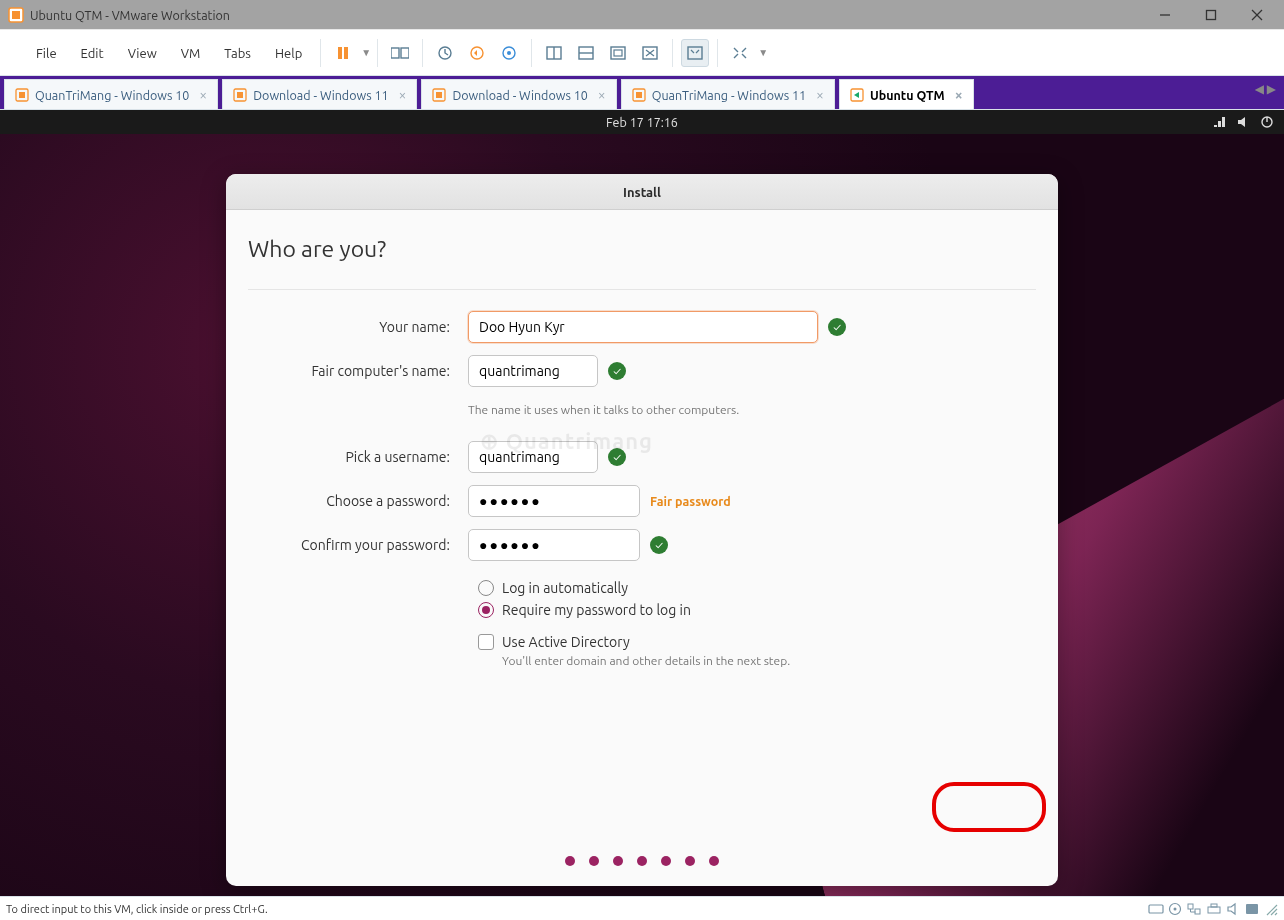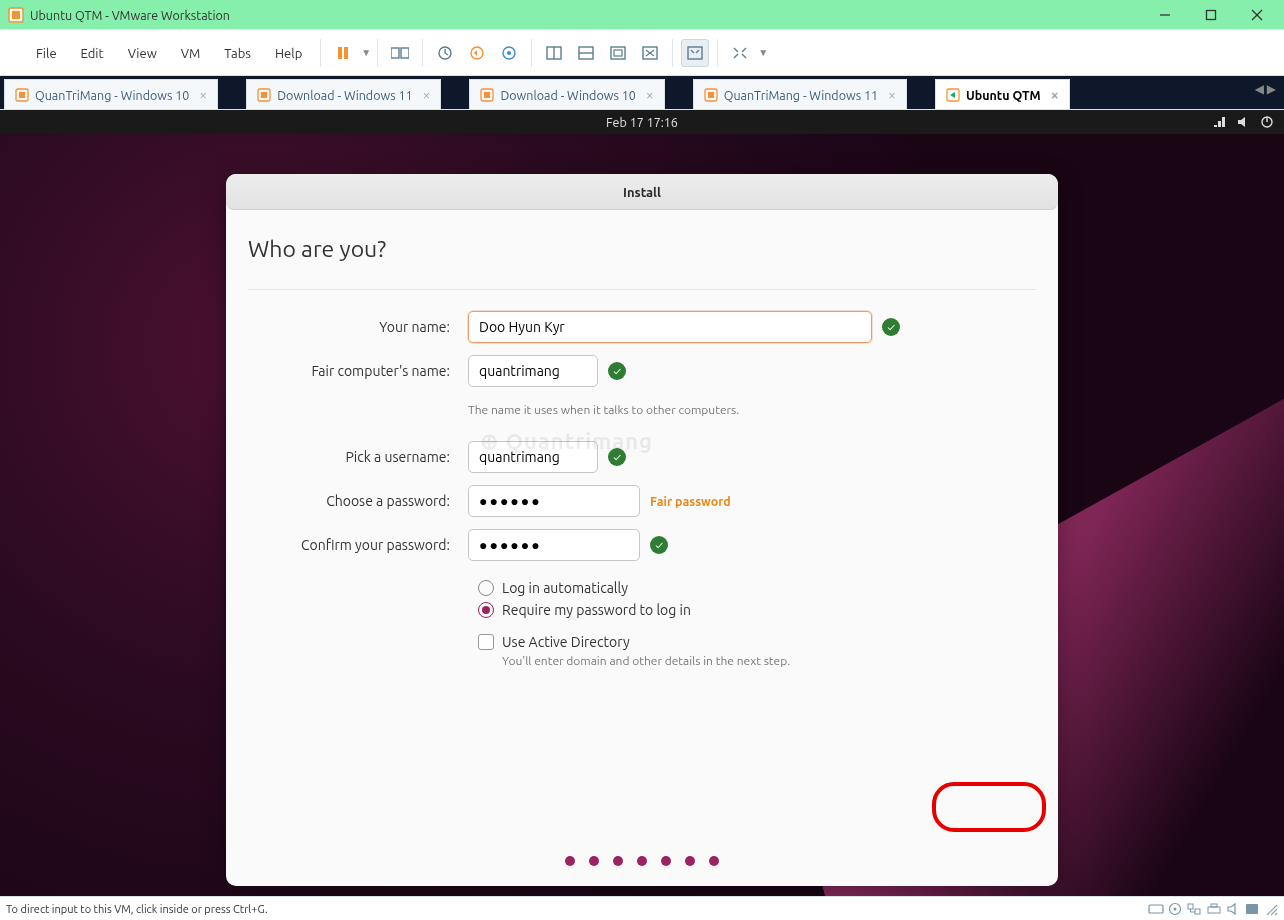--- a/index.html
+++ b/index.html
@@ -1,51 +1,51 @@
 <!DOCTYPE html>
 <html><head>
 <meta charset="utf-8">
 <style>
 * { box-sizing: border-box; margin: 0; padding: 0; font-family: "Segoe UI", Ubuntu, sans-serif; }
 body { width: 1284px; height: 920px; background: #fff; overflow: hidden; position: relative; }
 
 
-.titlebar { height: 30px; display: flex; align-items: center; padding: 0 8px; background: #86efac; border-bottom: 1px solid #e8e8e8; }
+.titlebar { height: 30px; display: flex; align-items: center; padding: 0 8px; background: #a3a3a3; border-bottom: 1px solid #e8e8e8; }
 .titlebar .app-icon { width: 16px; height: 16px; margin-right: 6px; }
 .titlebar .title-text { font-size: 12.5px; color: #333; flex: 1; }
 .titlebar .win-controls { display: flex; gap: 20px; margin-right: 6px; }
 .titlebar .win-ctrl { width: 26px; height: 26px; display: flex; align-items: center; justify-content: center; color: #333; }
 
 
 .menubar { height: 46px; display: flex; align-items: center; padding: 0 24px; border-bottom: 1px solid #d9e2e8; background: #fff; }
 .menubar .menu-item { font-size: 13px; color: #333; padding: 6px 12px; }
 .menubar .tb-sep { width: 1px; height: 28px; background: #e0e6ea; margin: 0 6px; }
 .menubar .tb-btn { width: 28px; height: 28px; display: flex; align-items: center; justify-content: center; color: #5a7d93; margin: 0 2px; border-radius: 3px; }
 .menubar .pause-btn { color: #f79232; }
 .menubar .dd-arrow { color: #8a8a8a; font-size: 10px; margin-left: 2px; }
 
 
-.vmtabs { height: 34px; display: flex; align-items: flex-end; background: #0f172a; border-bottom: 1px solid #d9e2e8; padding: 0 4px; position: relative; gap: 24px; }
+.vmtabs { height: 34px; display: flex; align-items: flex-end; background: #4c1d95; border-bottom: 1px solid #d9e2e8; padding: 0 4px; position: relative; }
 .vmtab { height: 30px; display: flex; align-items: center; padding: 0 10px; border: 1px solid #d9e2e8; border-bottom: none; margin-right: 4px; background: #f5f8fa; font-size: 12.5px; color: #3a5d7e; gap: 6px; }
 .vmtab.active { background: #fff; font-weight: bold; color: #000; }
 .vmtab .vm-icon { width: 14px; height: 14px; }
 .vmtab .close-x { color: #9caab5; font-size: 14px; margin-left: 4px; }
 .vmtabs .nav-arrows { position: absolute; right: 8px; top: 6px; color: #888; font-size: 12px; display: flex; gap: 4px; }
 
 
 .vm-area { position: relative; height: 794px; background: radial-gradient(circle at 20% 30%, #4b1030 0%, #2a0a20 30%, #1a0515 60%), linear-gradient(135deg, #3d0f2b 0%, #1d0614 50%, #4a1535 100%); overflow: hidden; }
 .vm-area::before { content: ""; position: absolute; right: -100px; bottom: -50px; width: 600px; height: 500px; background: linear-gradient(135deg, #e05d8c 0%, #8e2a5f 40%, transparent 70%); transform: rotate(-15deg); opacity: 0.85; clip-path: polygon(0 30%, 100% 0, 100% 100%, 0 100%); }
 
 
 .ubuntu-top { height: 24px; background: #1a1a1a; color: #e0e0e0; display: flex; align-items: center; justify-content: center; font-size: 12.5px; position: relative; }
 .ubuntu-top .sys-icons { position: absolute; right: 10px; display: flex; gap: 10px; align-items: center; }
 
 
 .dialog { position: absolute; left: 226px; top: 64px; width: 832px; height: 712px; background: #fafafa; border-radius: 10px; box-shadow: 0 6px 24px rgba(0,0,0,0.35); overflow: hidden; font-family: Ubuntu, "Segoe UI", sans-serif; }
-.dialog-header { height: 36px; background: linear-gradient(#ededed, #e2e2e2); border-bottom: 1px solid #cfcfcf; display: flex; align-items: center; justify-content: center; font-size: 13px; font-weight: 600; color: #2c2c2c; border-radius: 8px; }
+.dialog-header { height: 36px; background: linear-gradient(#ededed, #e2e2e2); border-bottom: 1px solid #cfcfcf; display: flex; align-items: center; justify-content: center; font-size: 13px; font-weight: 600; color: #2c2c2c; }
 .dialog-body { padding: 26px 22px 10px 22px; }
 .dialog-title { font-size: 23px; font-weight: 400; color: #333333; margin-bottom: 28px; }
 .form-sep { height: 1px; background: #e5e5e5; margin-bottom: 20px; }
 
 .form-row { display: flex; align-items: center; margin-bottom: 10px; min-height: 34px; }
 .form-label { width: 220px; text-align: right; font-size: 14px; color: #333; padding-right: 18px; }
 .form-input { height: 32px; border: 1px solid #c6c6c6; border-radius: 5px; padding: 0 10px; font-size: 14px; background: #fff; }
 .form-input.highlighted { border-color: #f19a66; box-shadow: 0 0 0 1px rgba(241,154,102,0.3); }
 .check-badge { width: 18px; height: 18px; border-radius: 50%; background: #2e7d32; color: #fff; display: inline-flex; align-items: center; justify-content: center; font-size: 11px; margin-left: 10px; }
 .helper-text { font-size: 12px; color: #777; }
@@ -268,21 +268,21 @@
   </div>
 
   <div class="dialog">
     <div class="dialog-header">Install</div>
     <div class="dialog-body">
       <div class="dialog-title">Who are you?</div>
       <div class="form-sep"></div>
 
       <div class="form-row">
         <div class="form-label">Your name:</div>
-        <input class="form-input highlighted" style="width: 404px;" value="Doo Hyun Kyr">
+        <input class="form-input highlighted" style="width: 350px;" value="Doo Hyun Kyr">
         <span class="check-badge">✓</span>
       </div>
 
       <div class="form-row">
         <div class="form-label">Fair computer's name:</div>
         <input class="form-input" style="width: 130px;" value="quantrimang">
         <span class="check-badge">✓</span>
       </div>
       <div class="form-row" style="margin-top:-6px;margin-bottom:14px">
         <div class="form-label"></div>

